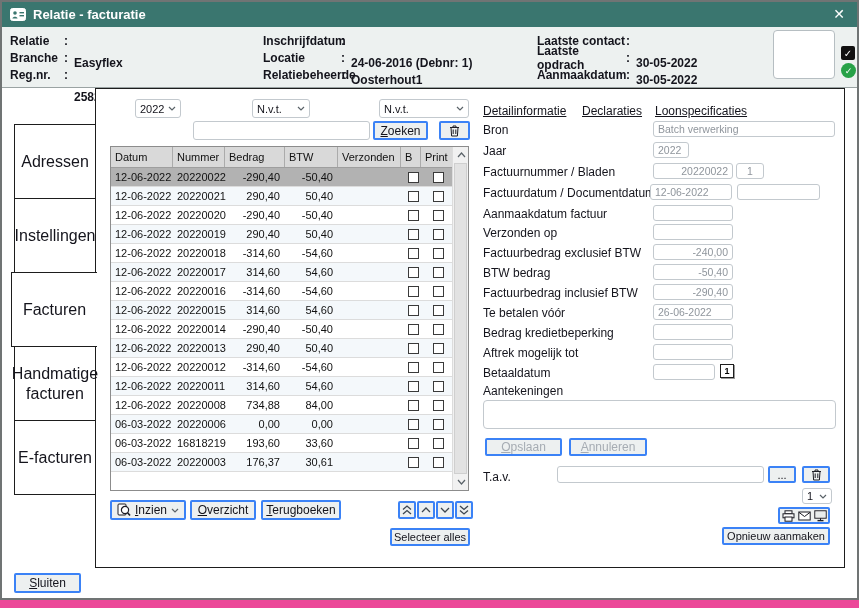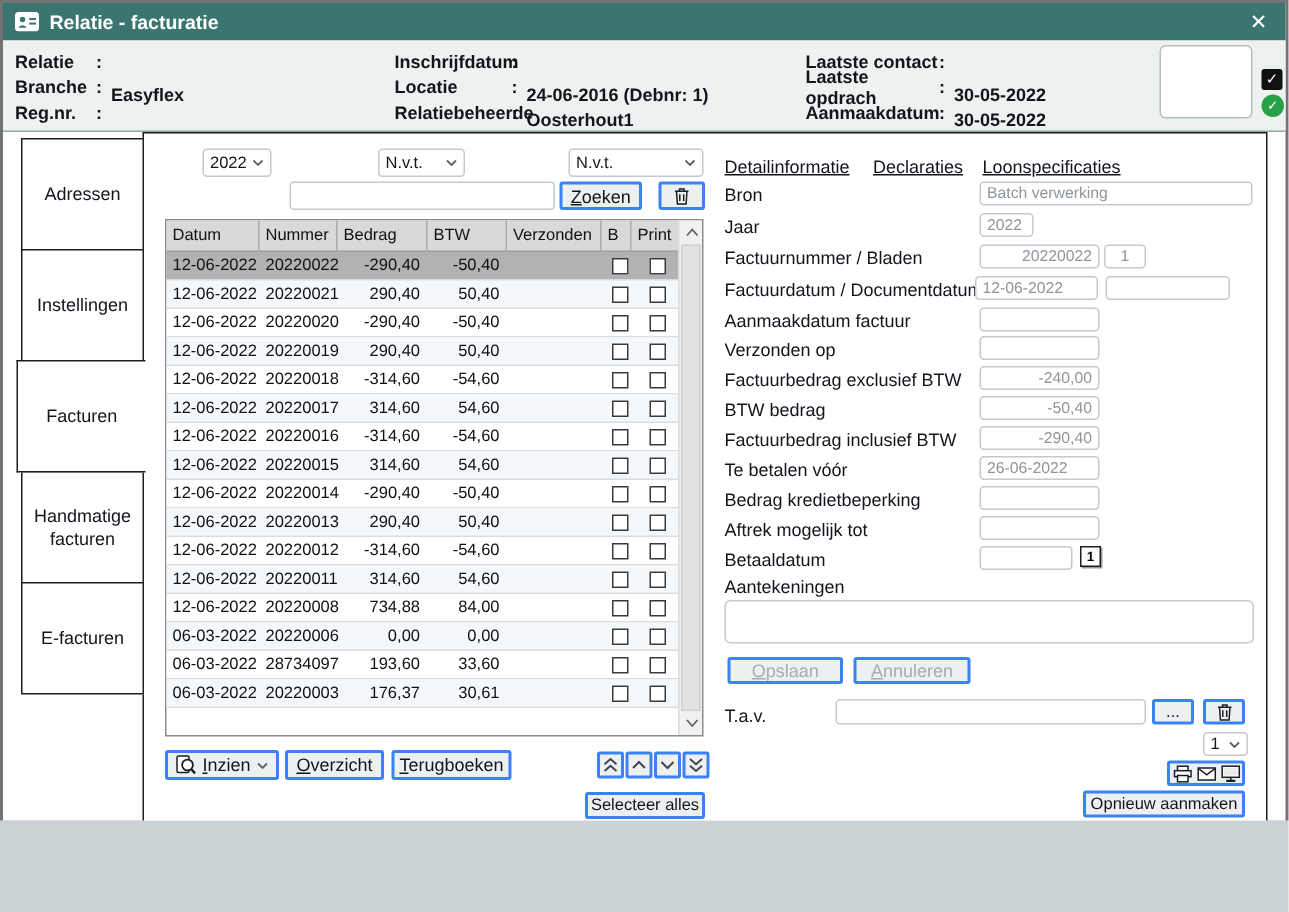--- a/index.html
+++ b/index.html
@@ -1,17 +1,17 @@
 <!DOCTYPE html>
 <html><head>
 <meta charset="utf-8">
 <style>
   html,body{margin:0;padding:0;background:#c9d2d4;}
   *{box-sizing:border-box;font-family:"Liberation Sans","DejaVu Sans",sans-serif;}
-  .stage{width:859px;height:547px;position:relative;background:#ec4899;}
+  .stage{width:859px;height:608px;position:relative;background:#ec4899;}
   .window{position:absolute;left:0;top:0;width:859px;height:600px;background:#ffffff;
           border:2px solid #707474;}
   
   .titlebar{position:absolute;left:0;right:0;top:0;height:25px;background:#3a766f;color:#fff;
             display:flex;align-items:center;}
   .titlebar .ticon{margin-left:8px;display:flex;}
   .titlebar .ttext{margin-left:7px;font-size:13px;font-weight:bold;}
   .close-btn{position:absolute;right:9px;top:3px;color:#fff;font-size:14px;font-weight:bold;
              width:18px;height:18px;display:flex;align-items:center;justify-content:center;cursor:default;}
   
@@ -30,21 +30,21 @@
   .bw-check{position:absolute;left:839px;top:19px;width:14px;height:14px;background:#111;color:#fff;
             font-size:10px;display:flex;align-items:center;justify-content:center;border-radius:2px;}
   .green-check{position:absolute;left:839px;top:36px;width:15px;height:15px;background:#27a147;color:#fff;
             font-size:9px;font-weight:bold;display:flex;align-items:center;justify-content:center;border-radius:50%;}
   
   .panel{position:absolute;left:93px;top:86px;width:750px;height:480px;border:1px solid #1d1d1d;
          background:#fff;z-index:1;}
   
   .tabs-host .tab{position:absolute;left:12px;width:82px;height:75px;background:#fff;
         border:1px solid #1d1d1d;display:flex;align-items:center;justify-content:center;
-        text-align:center;font-size:12px;color:#14141c;z-index:2;padding:2px;line-height:1.25;}
+        text-align:center;font-size:16px;color:#14141c;z-index:2;padding:2px;line-height:1.25;margin-top:32px;}
   .tabs-host .tab:nth-of-type(1){top:90px;}
   .tabs-host .tab:nth-of-type(2){top:164px;}
   .tabs-host .tab:nth-of-type(3){top:238px;}
   .tabs-host .tab:nth-of-type(4){top:312px;}
   .tabs-host .tab:nth-of-type(5){top:386px;}
   .tabs-host .tab.active{left:9px;width:86px;border-right:none;z-index:3;}
   
   .lbl{position:absolute;font-size:12px;color:#14141c;white-space:nowrap;}
   .sel{position:absolute;height:19px;background:#fff;border:1px solid #c3c9ce;border-radius:3px;
        display:flex;align-items:center;font-size:11px;color:#14141c;padding:0 4px;z-index:2;}
@@ -432,21 +432,21 @@
           <div class="c cbcell">
               <span class="cb"></span>
             </div>
           <div class="c cbcell">
               <span class="cb"></span>
             </div>
         </div>
 
         <div class="inv-row">
           <div class="c">06-03-2022</div>
-          <div class="c">28734097</div>
+          <div class="c">16818219</div>
           <div class="c num">193,60</div>
           <div class="c num">33,60</div>
           <div class="c"></div>
           <div class="c cbcell">
               <span class="cb"></span>
             </div>
           <div class="c cbcell">
               <span class="cb"></span>
             </div>
         </div>

